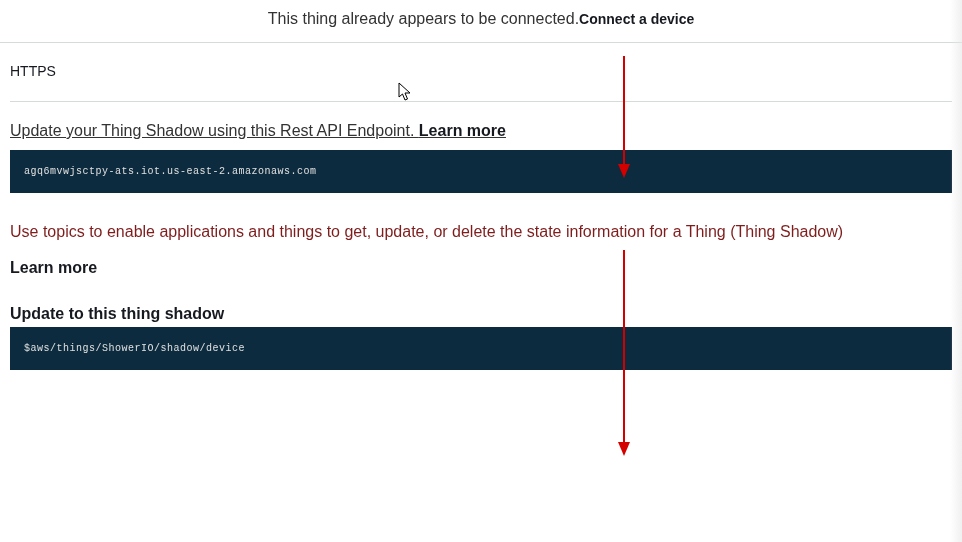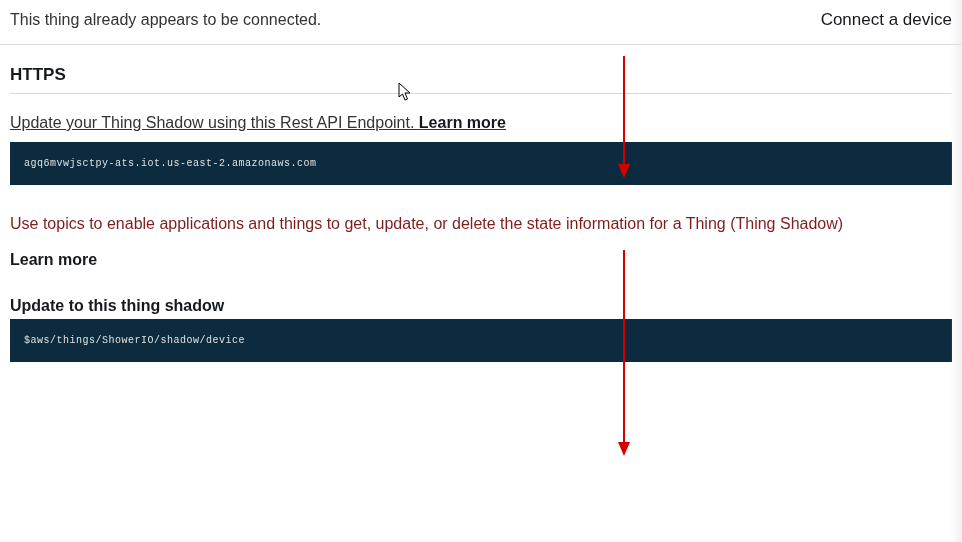--- a/index.html
+++ b/index.html
@@ -7,44 +7,44 @@
       font-family: "Amazon Ember", "Helvetica Neue", Arial, sans-serif;
       background: #ffffff;
       width: 962px;
       height: 542px;
       position: relative;
       color: #16191f;
       overflow: hidden;
     }
     .top-row {
       display: flex;
-      justify-content: space-between;
+      justify-content: center;
       align-items: center;
       padding: 10px 10px 14px 10px;
       border-bottom: 1px solid #d5dbdb;
       margin: 0 0 20px 0;
     }
     .status-text {
       font-size: 16px;
       color: #333;
     }
     .connect-link {
-      font-size: 17px;
-      font-weight: 400;
+      font-size: 14px;
+      font-weight: 700;
       color: #16191f;
       cursor: pointer;
     }
     .section {
       padding: 0 10px;
     }
     .section-heading {
-      font-size: 17px;
-      font-weight: 700;
+      font-size: 14px;
+      font-weight: 400;
       color: #16191f;
-      padding-bottom: 8px;
+      padding-bottom: 22px;
       border-bottom: 1px solid #d5dbdb;
       margin-bottom: 20px;
     }
     .desc-line {
       font-size: 16px;
       color: #333;
       margin-bottom: 10px;
       text-decoration: underline;
     }
     .learn-more {

